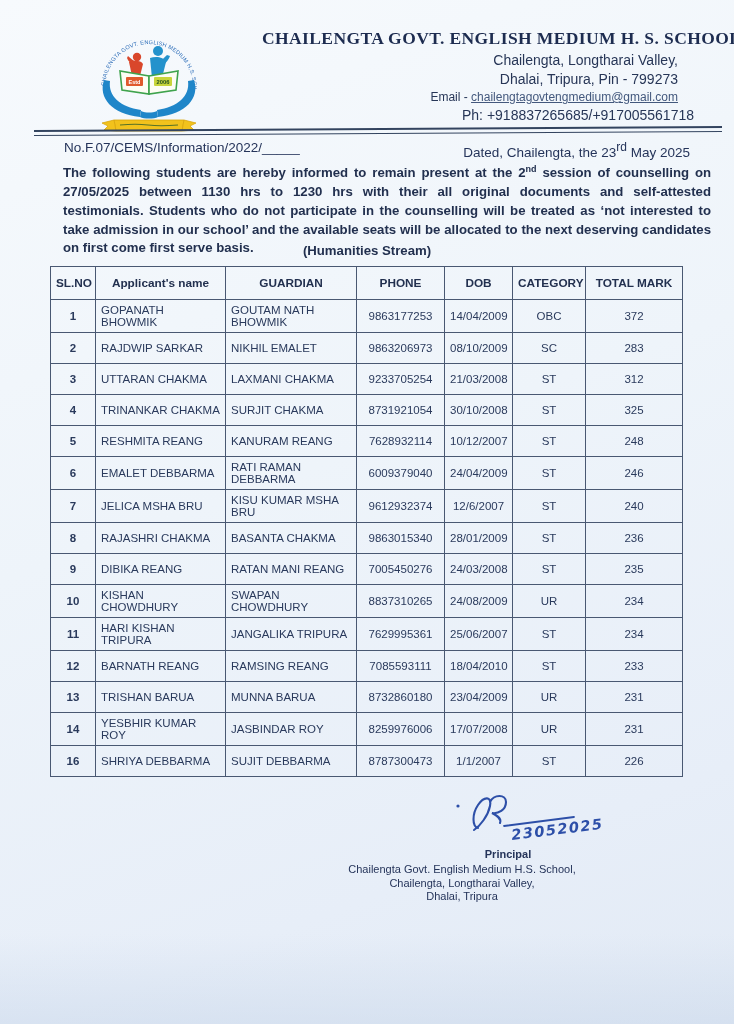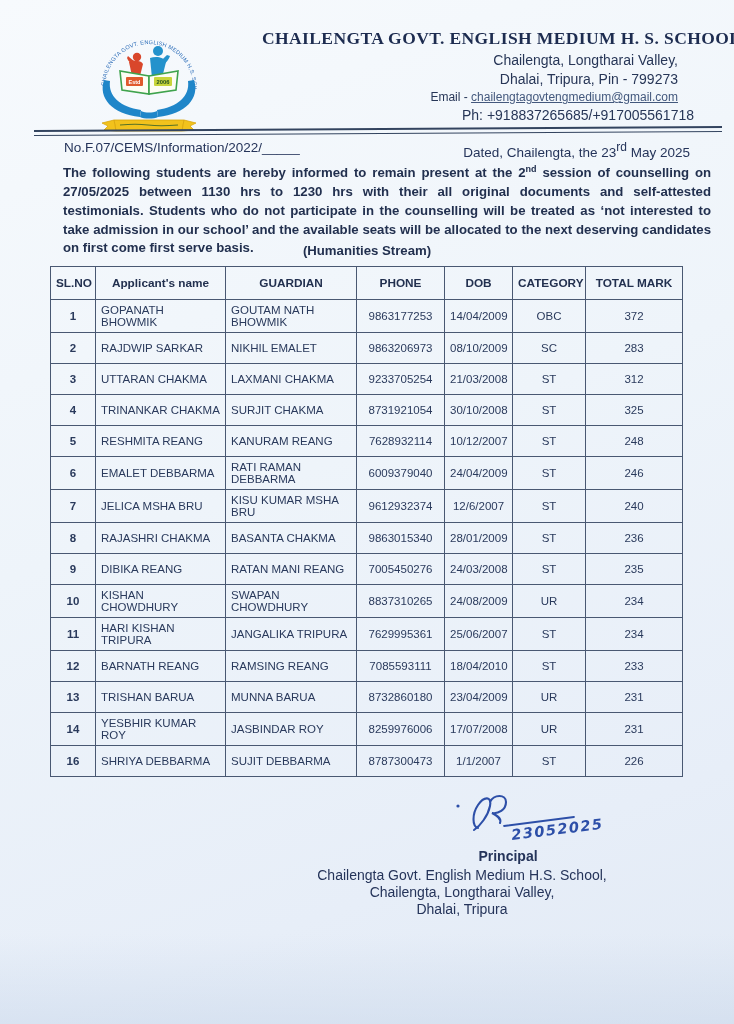--- a/index.html
+++ b/index.html
@@ -57,21 +57,21 @@
     vertical-align:middle;
     overflow:hidden;
   }
   .students th{height:24px;font-size:11.8px;font-weight:bold;text-align:center;color:#22304f;}
   .students td{height:22px;}
   .students td.c-sl{text-align:center;font-weight:bold;}
   .students td.c-name,.students td.c-guardian{text-align:left;}
   .students td.c-phone,.students td.c-dob,.students td.c-category,.students td.c-marks{text-align:center;}
   
   .sign-svg{position:absolute;left:448px;top:788px;}
-  .sign-lines{position:absolute;left:292px;top:848px;width:340px;text-align:center;font-size:14px;color:#25345a;line-height:1.22;}
+  .sign-lines{position:absolute;left:292px;top:848px;width:340px;text-align:center;font-size:11px;color:#25345a;line-height:1.22;}
   .sign-lines .principal{transform:translateX(46px);font-weight:600;margin-bottom:2px;}
   
   .scan-shade{position:absolute;left:0;bottom:0;width:100%;height:90px;
     background:linear-gradient(180deg,rgba(205,220,238,0) 0%,rgba(198,213,233,.45) 100%);pointer-events:none;}
 </style>
 </head>
 <body>
 
 <div class="page">
 

